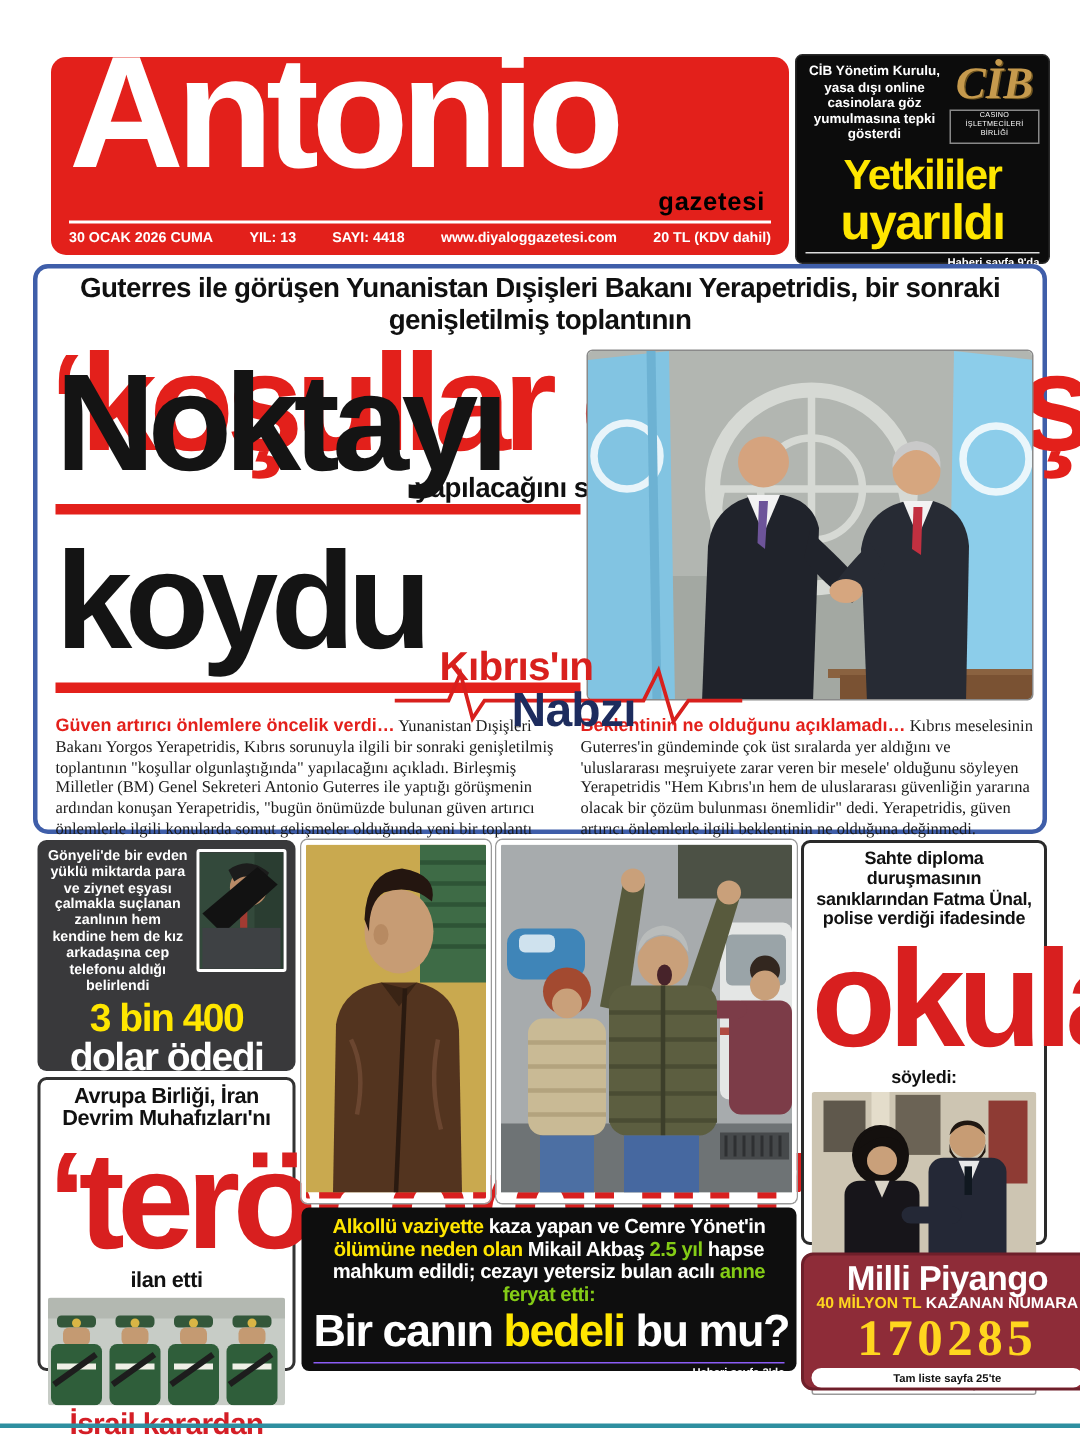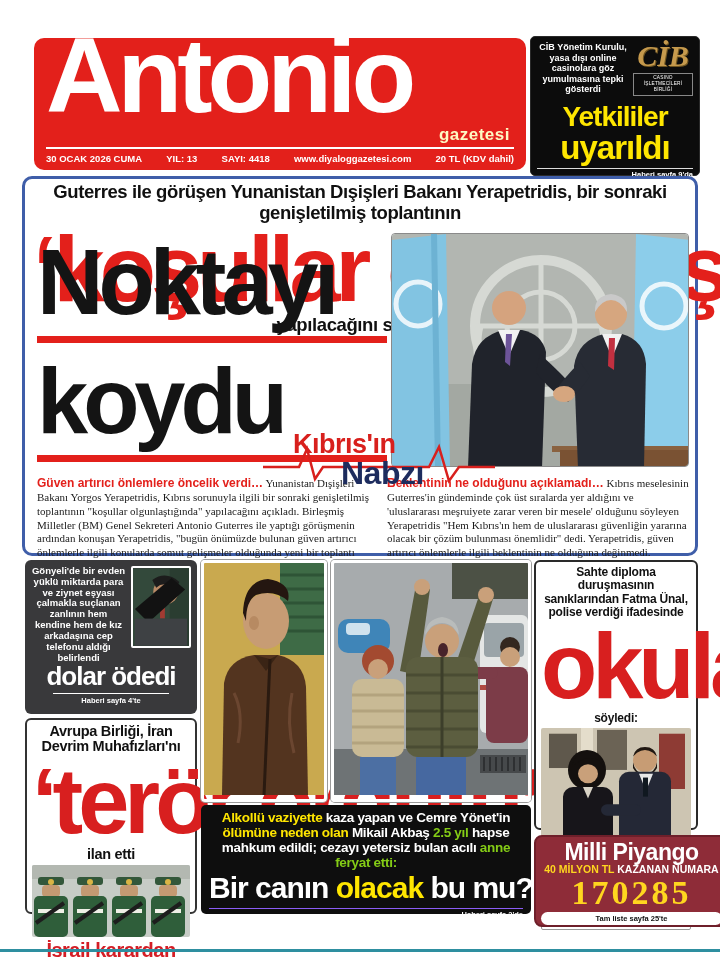--- a/index.html
+++ b/index.html
@@ -8,21 +8,21 @@
     --highlight-red:#d81f1f;
   }
   *{margin:0;padding:0;box-sizing:border-box;}
   body{background:#fff;font-family:"Liberation Sans",sans-serif;}
   .page{position:relative;width:720px;height:960px;background:#fff;overflow:hidden;}
   .abs{position:absolute;}
 
   
   .masthead{left:34px;top:38px;width:492px;height:132px;background:var(--brand-red);border-radius:10px;}
   .mast-title{position:absolute;left:12px;top:-16px;color:#fff;font-weight:bold;font-size:106px;letter-spacing:-5px;line-height:1;white-space:nowrap;}
-  .mast-sub{position:absolute;right:16px;bottom:25px;color:#fef9c3;font-weight:bold;font-size:17px;letter-spacing:.5px;}
+  .mast-sub{position:absolute;right:16px;bottom:25px;color:#000000;font-weight:bold;font-size:17px;letter-spacing:.5px;}
   .mast-row{position:absolute;left:12px;right:12px;bottom:6px;border-top:2px solid #fff;padding-top:4px;display:flex;justify-content:space-between;color:#fff;font-size:9.5px;font-weight:bold;white-space:nowrap;}
 
   
   .cib{left:530px;top:36px;width:170px;height:140px;background:#0c0c0c;border-radius:5px;padding:5px 6px;border:1px solid #2a2a2a;}
   .cib-top{display:flex;gap:4px;height:58px;}
   .cib-kicker{width:92px;color:#fff;font-size:9px;font-weight:bold;line-height:1.18;text-align:center;}
   .cib-logowrap{flex:1;text-align:center;}
   .cib-logo{font-family:"Liberation Serif",serif;font-style:italic;font-weight:bold;font-size:30px;line-height:.95;color:#c69a4d;text-shadow:1px 1px 0 #6e5420;}
   .cib-cap{border:1px solid #888;margin-top:2px;padding:1px 0;color:#fff;font-size:4.8px;line-height:1.35;letter-spacing:.2px;}
   .cib-h1{color:var(--accent-yellow);font-weight:bold;font-size:28px;letter-spacing:-1px;text-align:center;line-height:1.05;margin-top:2px;}
@@ -186,20 +186,21 @@
           <rect width="58" height="80" fill="#33493b"></rect>
           <rect x="38" width="20" height="80" fill="#2a3d31"></rect>
           <circle cx="34" cy="24" r="13" fill="#b98a66"></circle>
           <path d="M20 12 Q34 2 48 14 L44 22 Q33 12 24 20 Z" fill="#1c1c1c"></path>
           <rect x="28" y="40" width="5" height="12" fill="#a23b32"></rect>
           <polygon points="2,42 40,10 54,22 16,56" fill="#121212"></polygon>
           <rect x="2" y="52" width="54" height="28" fill="#3e4144"></rect>
         </svg>
       </div>
     </div>
+    <div class="sa-h1">3 bin 400</div>
     <div class="sa-h2">dolar ödedi</div>
     <div class="sa-ref">Haberi sayfa 4'te</div>
   </div>
 
   <div class="abs storyB">
     <div class="sb-kick"><span>Avrupa Birliği, İran Devrim Muhafızları'nı </span><span class="hl">‘terör örgütü’</span><span> ilan etti</span></div>
     <div class="sb-photo">
       <svg width="158" height="72" viewBox="0 0 158 72" preserveAspectRatio="none">
         <rect width="158" height="72" fill="#c7ccc6"></rect>
         <rect width="158" height="14" fill="#b3b8b1"></rect>
@@ -288,21 +289,21 @@
         <rect x="72" y="94" width="72" height="100" rx="12" fill="#5c5e40"></rect>
         <path d="M72 112h72M72 130h72M72 148h72M72 166h72M72 184h72" stroke="#4a4c33" stroke-width="3"></path>
         <line x1="108" y1="94" x2="108" y2="194" stroke="#3c3e2a" stroke-width="3"></line>
         <rect x="82" y="194" width="50" height="38" fill="#4668a0"></rect>
       </svg>
     </div>
   </div>
 
   <div class="abs cblack">
     <div class="cap"><span class="cy">Alkollü vaziyette </span><span class="cw">kaza yapan ve Cemre Yönet'in </span><span class="cy">ölümüne neden olan </span><span class="cw">Mikail Akbaş </span><span class="cr">2.5 yıl </span><span class="cw">hapse mahkum edildi; cezayı yetersiz bulan acılı </span><span class="cr">anne feryat etti:</span></div>
-    <div class="cbig"><span>Bir canın </span><span class="cy">olacak</span><span> bu mu?</span></div>
+    <div class="cbig"><span>Bir canın </span><span class="cy">bedeli</span><span> bu mu?</span></div>
     <div class="cref">Haberi sayfa 2'de</div>
   </div>
 
   <div class="abs storyC">
     <div class="sc-kick"><span>Sahte diploma duruşmasının sanıklarından Fatma Ünal, polise verdiği ifadesinde </span><span class="hl">okula hiç gitmediğini</span><span> söyledi:</span></div>
     <div class="sc-photo">
       <svg width="150" height="122" viewBox="0 0 150 128" preserveAspectRatio="none">
         <rect width="150" height="128" fill="#cdc5b2"></rect>
         <rect x="8" y="6" width="28" height="36" fill="#5f584c"></rect>
         <rect x="56" y="2" width="30" height="42" fill="#6b6355"></rect>

